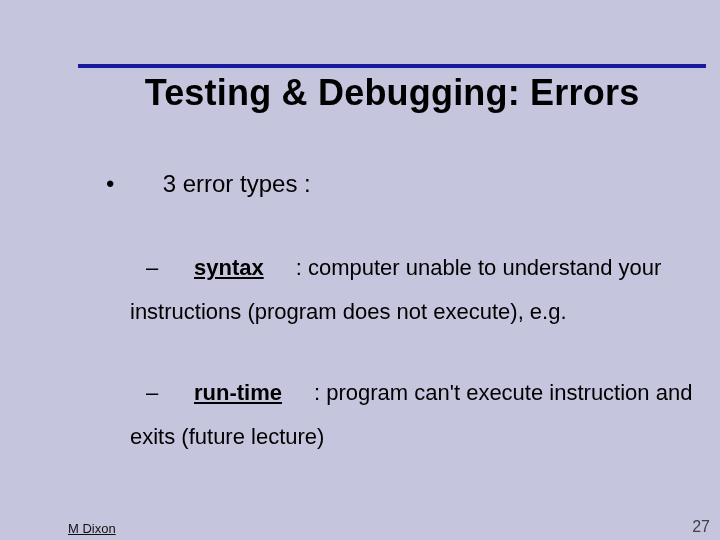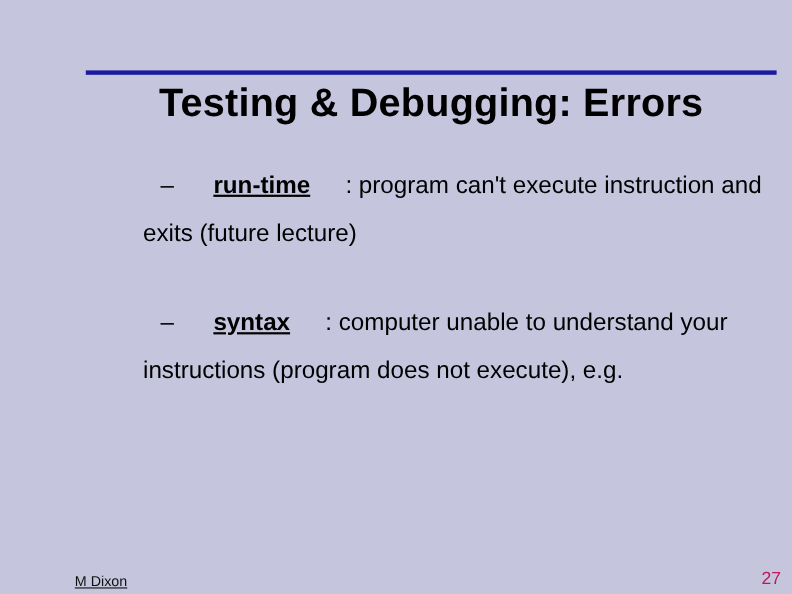--- a/index.html
+++ b/index.html
@@ -54,36 +54,40 @@
     bottom: 20px;
     font-size: 13px;
     color: #111;
     text-decoration: underline;
   }
   .footer-right {
     position: absolute;
     right: 26px;
     bottom: 20px;
     font-size: 16px;
-    color: #be185d;
+    color: #404040;
   }
 </style>
 </head>
 <body>
 
 <div class="rule"></div>
 
 <h1 class="title">Testing &amp; Debugging: Errors</h1>
 
 <div class="content">
-
-  <div class="lvl2">
-    <span class="dash">–</span><span class="term">run-time</span><span>: program can't execute instruction and exits (future lecture)</span>
+  <div class="lvl1">
+    <span class="bullet">•</span>
+    <span>3 error types :</span>
   </div>
 
   <div class="lvl2">
     <span class="dash">–</span><span class="term">syntax</span><span>: computer unable to understand your instructions (program does not execute), e.g.</span>
+  </div>
+
+  <div class="lvl2">
+    <span class="dash">–</span><span class="term">run-time</span><span>: program can't execute instruction and exits (future lecture)</span>
   </div>
 
 </div>
 
 <div class="footer-left">M Dixon</div>
 <div class="footer-right">27</div>
 
 </body></html>

